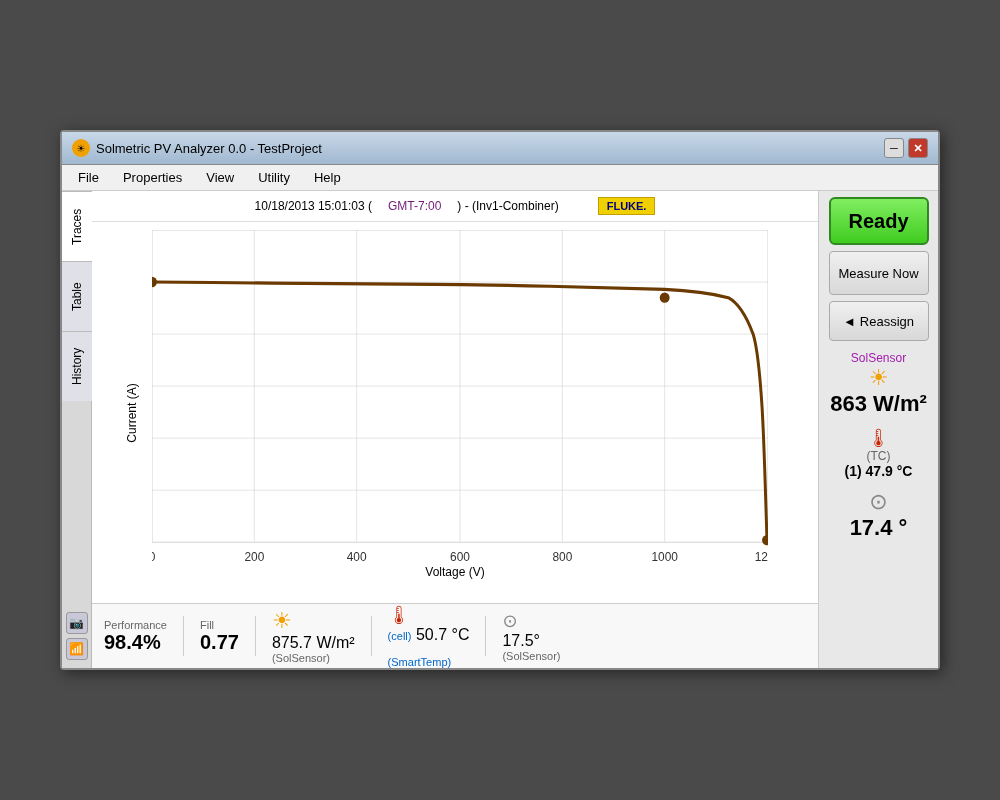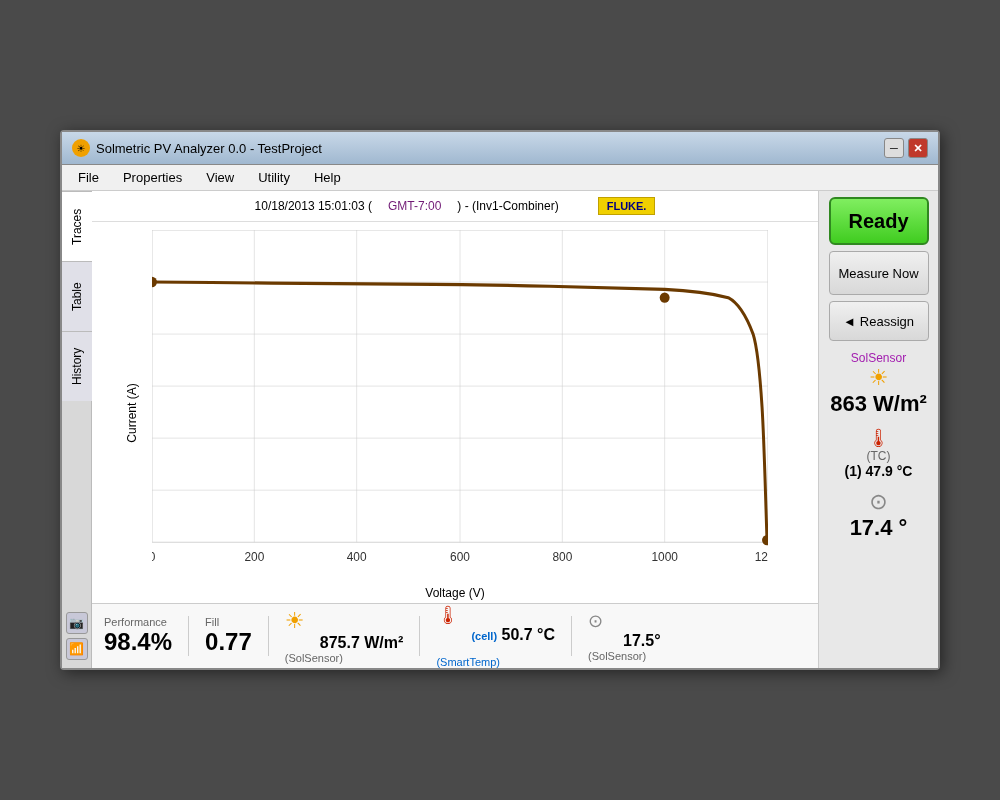--- a/index.html
+++ b/index.html
@@ -172,39 +172,39 @@
     .y-label {
       position: absolute;
       left: 10px;
       top: 50%;
       transform: translateY(-50%) rotate(-90deg);
       font-size: 12px;
       white-space: nowrap;
     }
     .x-label {
       position: absolute;
-      bottom: 3px;
+      bottom: 24px;
       left: 50%;
       transform: translateX(-50%);
       font-size: 12px;
     }
     .stats-bar {
       display: flex;
       align-items: center;
       gap: 16px;
       padding: 0 12px;
       border-top: 1px solid #ccc;
       background: #f8f8f8;
       font-size: 12px;
     }
     .stat-group { display: flex; flex-direction: column; }
     .stat-label { font-size: 11px; color: #666; }
-    .stat-value { font-size: 24px; font-weight: bold; color: #000; }
+    .stat-value { font-size: 20px; font-weight: bold; color: #000; }
     .stat-sub { font-size: 11px; color: #666; }
-    .stat-big { font-size: 16px; font-weight: bold; margin-left: 35px; }
+    .stat-big { font-size: 16px; font-weight: normal; }
     .stat-divider {
       width: 1px;
       height: 40px;
       background: #ccc;
     }
     .right-panel {
       width: 120px;
       background: #e8e8e8;
       border-left: 1px solid #ccc;
       display: flex;

